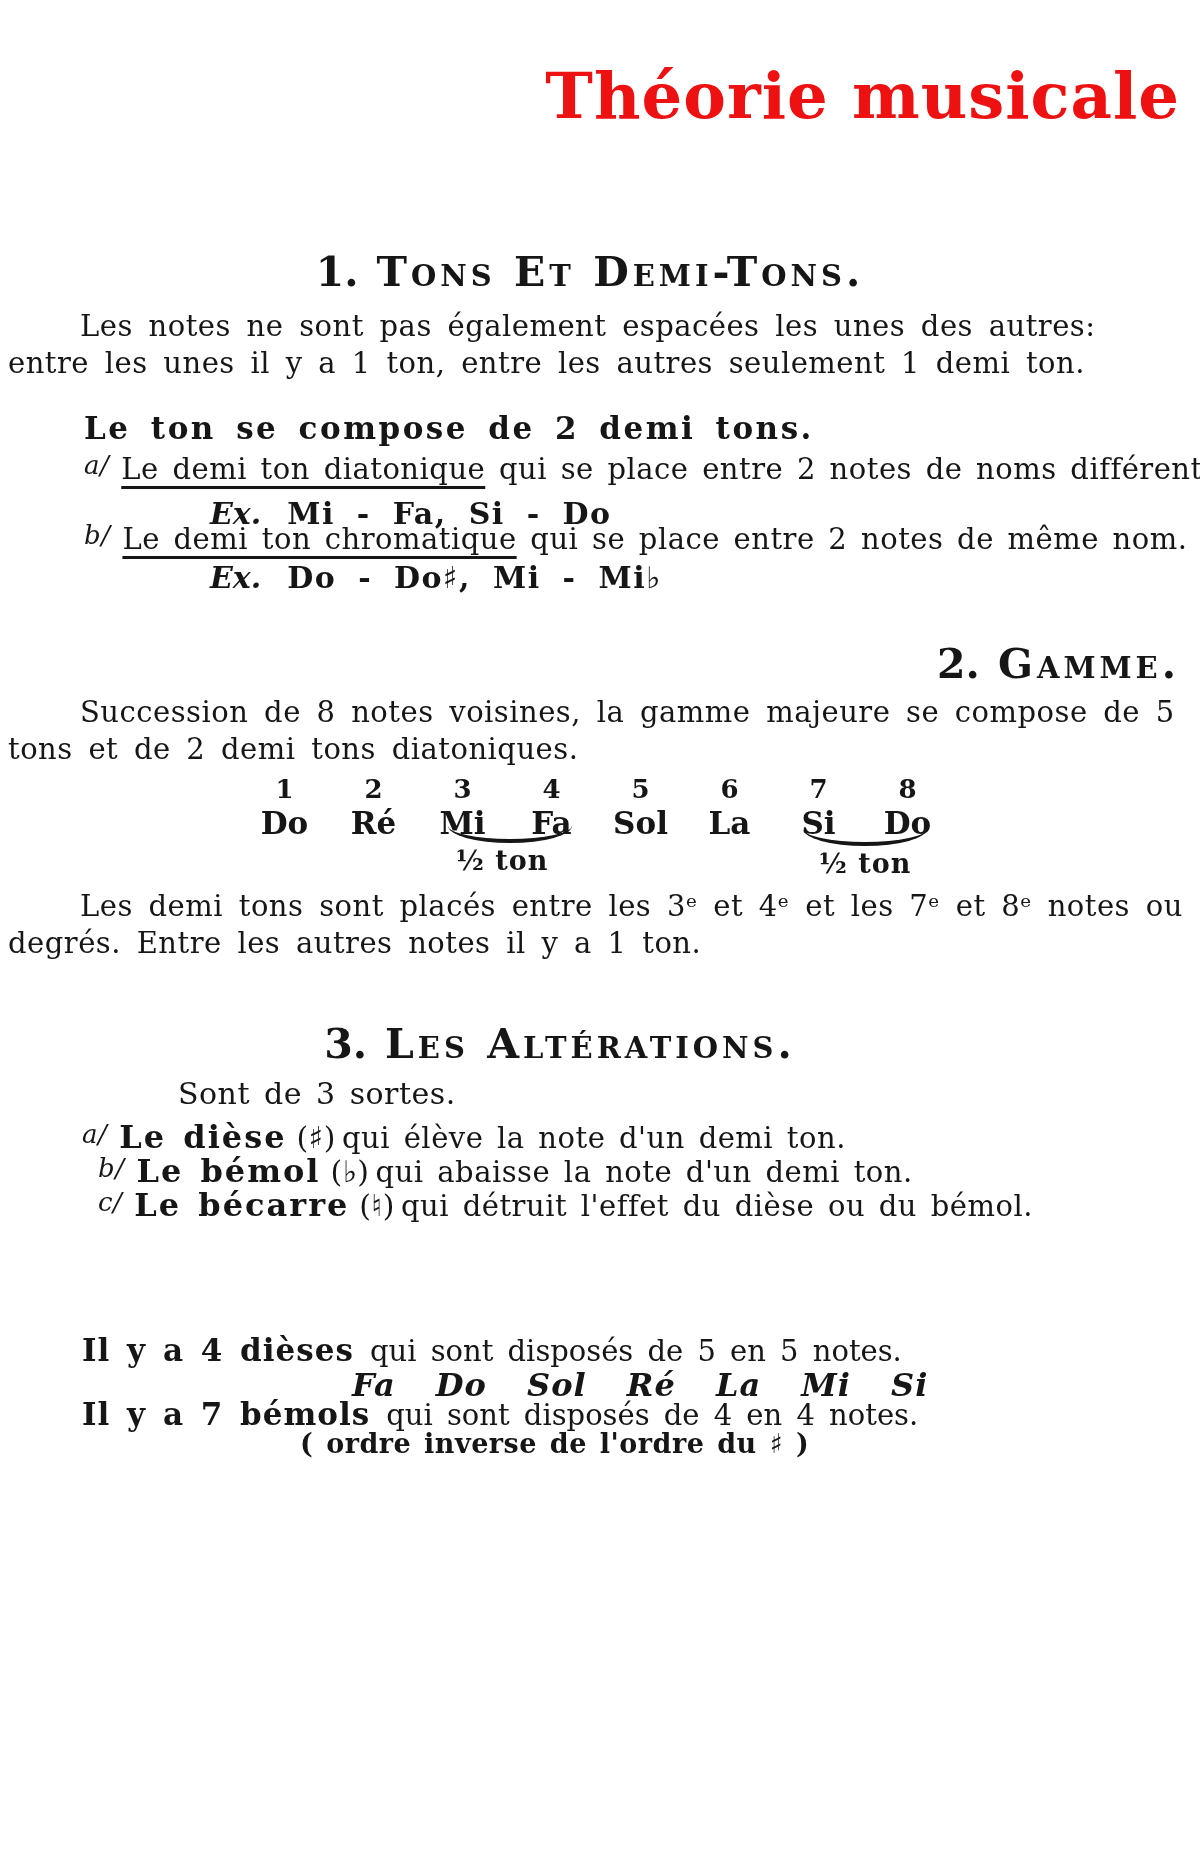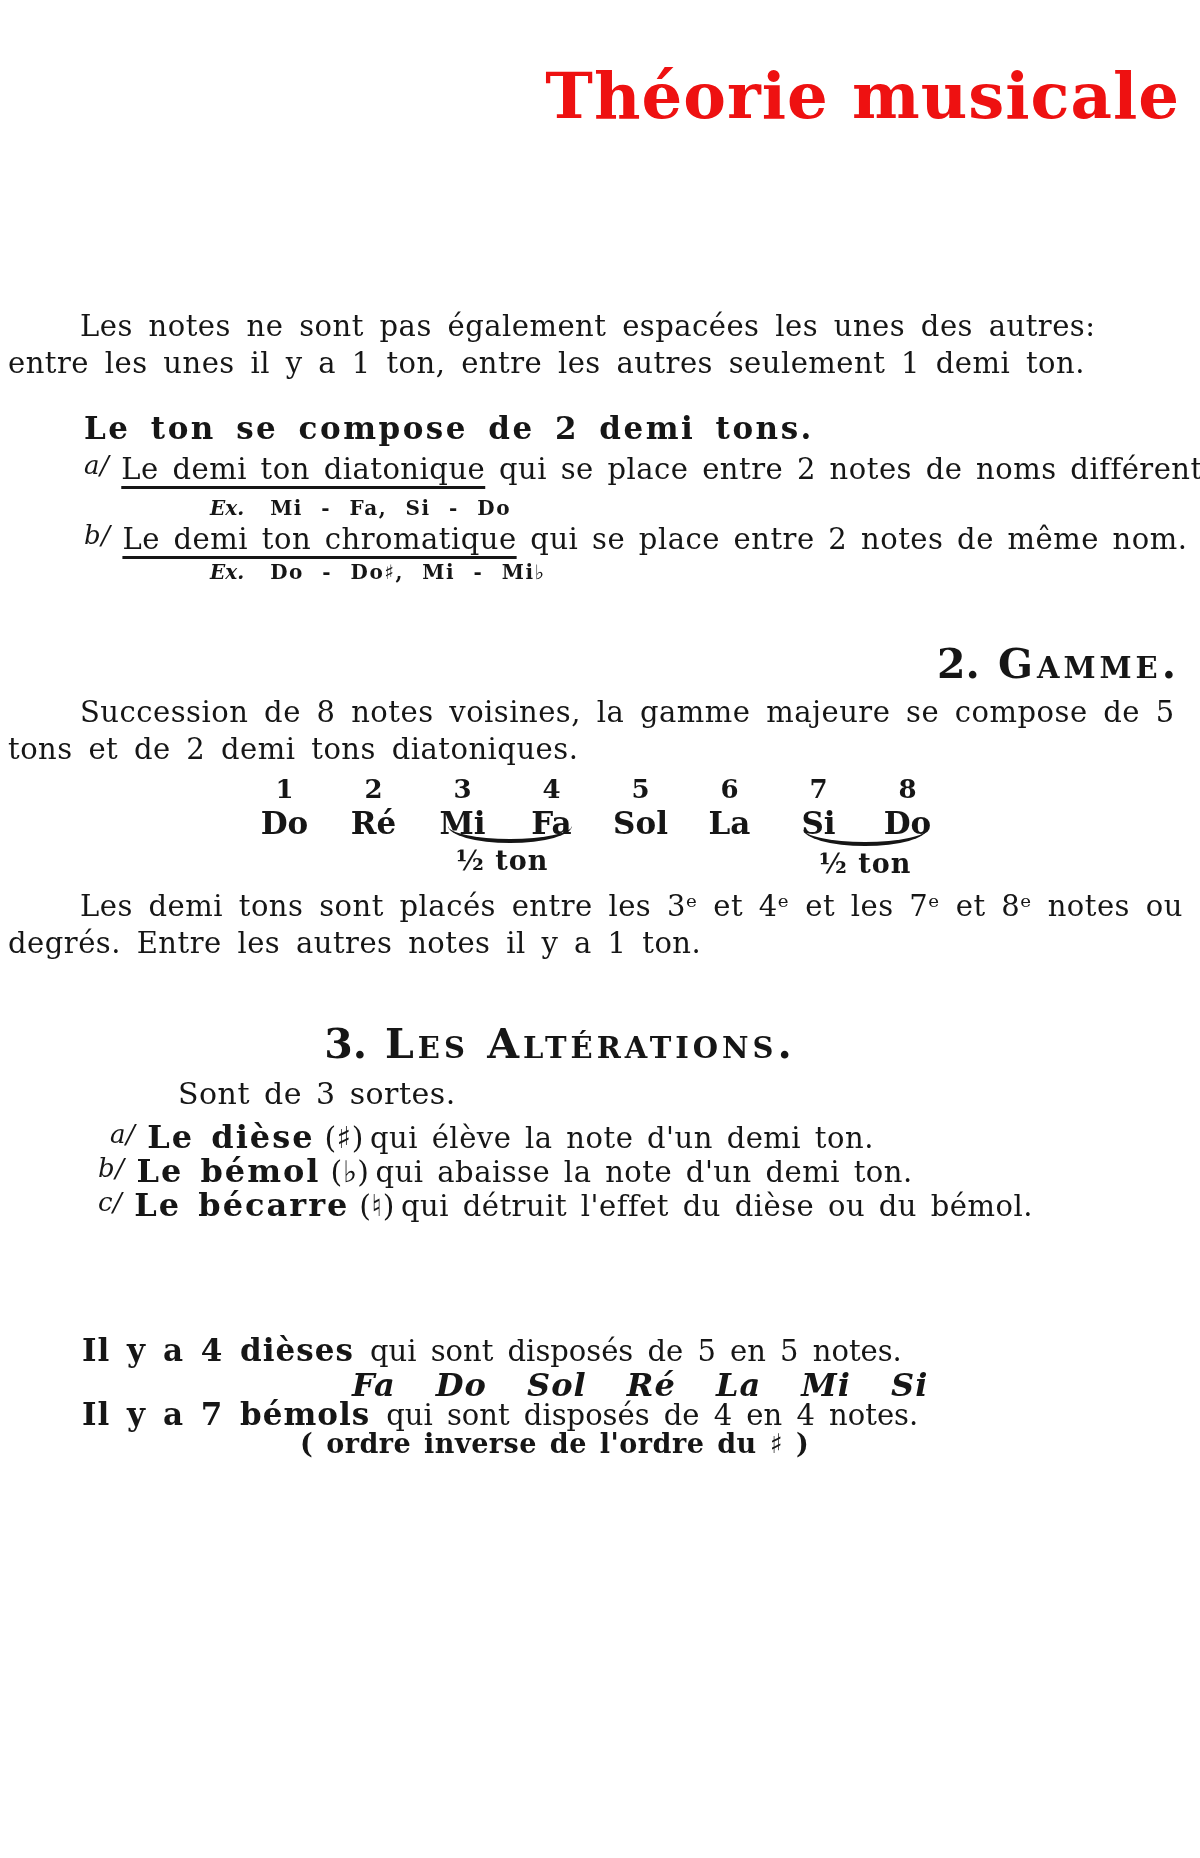--- a/index.html
+++ b/index.html
@@ -75,21 +75,21 @@
     text-decoration: underline;
     text-decoration-thickness: 2.5px;
     text-underline-offset: 7px;
   }
   .it-a1 { left: 84px; top: 452px; }
   .ex-a1 { left: 210px; top: 496px; }
   .it-b1 { left: 84px; top: 522px; }
   .ex-b1 { left: 210px; top: 560px; }
   .example {
     position: absolute;
-    font-size: 20px;
+    font-size: 30px;
     white-space: nowrap;
   }
   .ex-label { font-style: italic; font-weight: bold; margin-right: 26px; }
   .ex-text { font-weight: bold; letter-spacing: 1.5px; word-spacing: 10px; }
   .scale {
     position: absolute;
     left: 240px; top: 774px;
     width: 716px;
   }
   .scale-row { display: flex; }
@@ -114,21 +114,21 @@
   .ht1 { left: 440px; top: 845px; width: 124px; }
   .ht2 { left: 798px; top: 848px; width: 134px; }
   .sortes {
     position: absolute;
     left: 178px; top: 1076px;
     font-size: 30px;
     letter-spacing: 0.5px;
     word-spacing: 4px;
   }
   .alt-item { font-size: 29px; }
-  .alt-a { left: 110px; top: 1118px; }
+  .alt-a { left: 82px; top: 1118px; }
   .alt-b { left: 98px; top: 1152px; }
   .alt-c { left: 98px; top: 1186px; }
   .alt-term {
     font-weight: bold;
     font-size: 32px;
     letter-spacing: 2px;
     margin-right: 10px;
   }
   .alt-symbol { margin-right: 6px; font-size: 30px; }
   .series-line {
@@ -166,20 +166,23 @@
     white-space: nowrap;
   }
 </style>
 </head>
 <body>
 
 <div class="page">
 
   <h1 class="title" style="color: rgb(238, 17, 17);">Théorie musicale</h1>
 
+  <div class="heading h1">
+    <span class="sec-num">1.</span><span class="sec-title">Tons Et Demi-Tons.</span>
+  </div>
 
   <p class="para p1">Les notes ne sont pas également espacées les unes des autres: entre les unes il y a 1 ton, entre les autres seulement 1 demi ton.</p>
 
   <div class="rule-line">Le ton se compose de 2 demi tons.</div>
 
   <div class="item it-a1">
     <span class="marker">a/</span><span class="term">Le demi ton diatonique</span><span> qui se place entre 2 notes de noms différents.</span>
   </div>
   <div class="example ex-a1">
     <span class="ex-label">Ex.</span><span class="ex-text">Mi - Fa, Si - Do</span>

